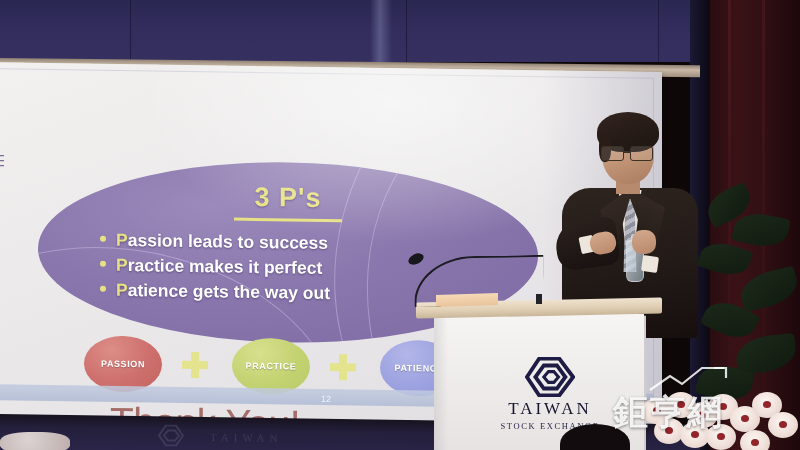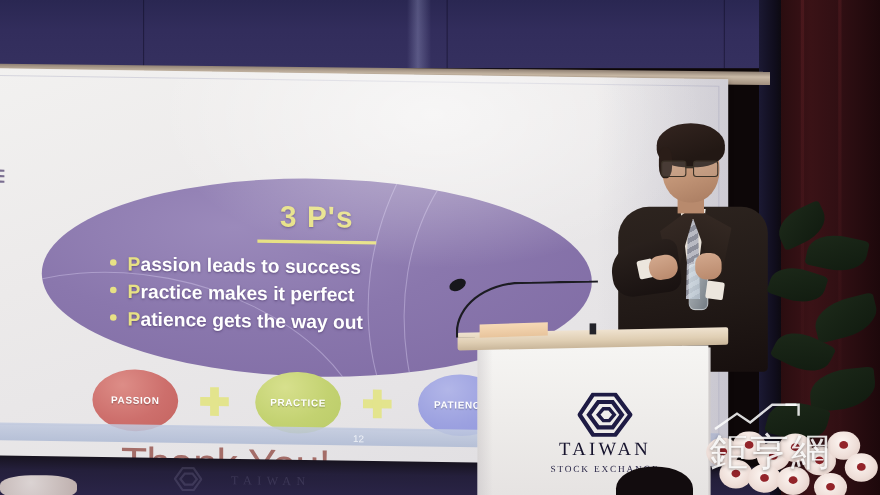--- a/index.html
+++ b/index.html
@@ -322,23 +322,23 @@
     background:#93242a;
   }
   .fl-left-blob{
     position:absolute;left:0px;top:432px;width:70px;height:22px;border-radius:40%;
     background:radial-gradient(circle at 40% 30%,#efe7e3,#cdbdb7);
     opacity:.9;
   }
 
   
   .watermark{
-    position:absolute;left:645px;top:388px;width:148px;height:50px;
+    position:absolute;left:613px;top:388px;width:148px;height:50px;
     color:rgba(255,255,255,.88);
-    font-size:35px;font-weight:normal;letter-spacing:2px;
+    font-size:35px;font-weight:bold;letter-spacing:2px;
     text-shadow:0 1px 3px rgba(0,0,0,.45);
     line-height:48px;
   }
   .wm-chart{
     position:absolute;left:648px;top:366px;width:84px;height:26px;
   }
   
   .fg-head{
     position:absolute;left:560px;top:424px;width:70px;height:40px;border-radius:50% 50% 0 0;
     background:#120c0e;

